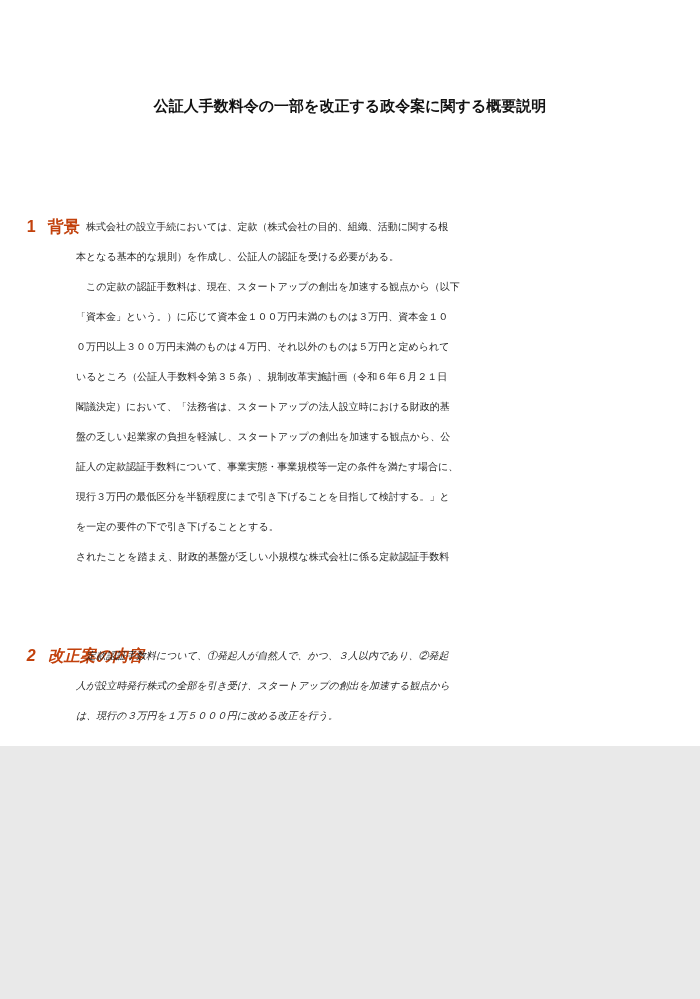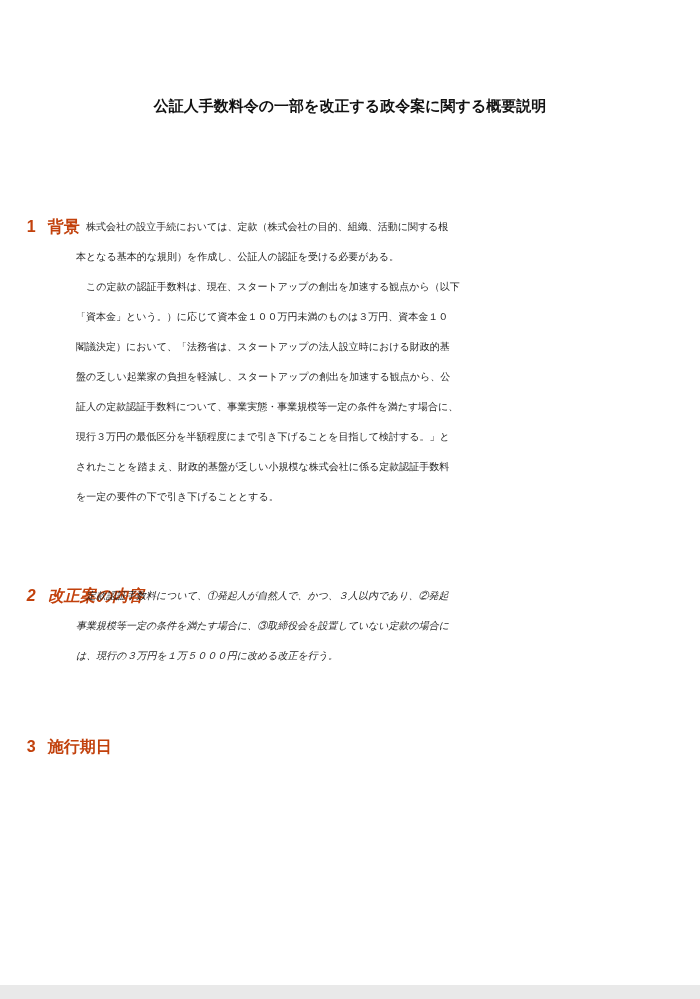--- a/index.html
+++ b/index.html
@@ -1,19 +1,19 @@
 <!DOCTYPE html>
 <html lang="ja"><head>
 <meta charset="utf-8">
 <style>
   html, body { margin: 0; padding: 0; background: #e9e9e9; }
   .page {
     position: relative;
     width: 700px;
-    height: 985px;
+    height: 746px;
     margin: 0 auto;
     background: #ffffff;
     box-sizing: border-box;
     padding-top: 91px;
     overflow: hidden;
   }
   .doc-title {
     margin: 0;
     height: 30px;
     line-height: 30px;
@@ -63,36 +63,38 @@
     <div class="sec-heading">
       <span class="sec-num">1</span><span>背景</span>
     </div>
     <div class="para">
       <div class="line">　株式会社の設立手続においては、定款（株式会社の目的、組織、活動に関する根</div>
       <div class="line">本となる基本的な規則）を作成し、公証人の認証を受ける必要がある。</div>
     </div>
     <div class="para">
       <div class="line">　この定款の認証手数料は、現在、スタートアップの創出を加速する観点から（以下</div>
       <div class="line">「資本金」という。）に応じて資本金１００万円未満のものは３万円、資本金１０</div>
+      <div class="line">０万円以上３００万円未満のものは４万円、それ以外のものは５万円と定められて</div>
+      <div class="line">いるところ（公証人手数料令第３５条）、規制改革実施計画（令和６年６月２１日</div>
       <div class="line">閣議決定）において、「法務省は、スタートアップの法人設立時における財政的基</div>
       <div class="line">盤の乏しい起業家の負担を軽減し、スタートアップの創出を加速する観点から、公</div>
       <div class="line">証人の定款認証手数料について、事業実態・事業規模等一定の条件を満たす場合に、</div>
       <div class="line">現行３万円の最低区分を半額程度にまで引き下げることを目指して検討する。」と</div>
+      <div class="line">を一定の要件の下で引き下げることとする。</div>
       <div class="line">されたことを踏まえ、財政的基盤が乏しい小規模な株式会社に係る定款認証手数料</div>
-      <div class="line">を一定の要件の下で引き下げることとする。</div>
     </div>
   </section>
 
   <section class="sec sec-2">
     <div class="sec-heading">
       <span class="sec-num">2</span><span>改正案の内容</span>
     </div>
     <div class="para">
       <div class="line">　定款認証手数料について、①発起人が自然人で、かつ、３人以内であり、②発起</div>
-      <div class="line">事業規模等一定の条件を満たす場合に、③取締役会を設置していない定款の場合に</div>
+      <div class="line">人が設立時発行株式の全部を引き受け、スタートアップの創出を加速する観点から</div>
       <div class="line">は、現行の３万円を１万５０００円に改める改正を行う。</div>
     </div>
   </section>
 
   <section class="sec sec-3">
     <div class="sec-heading">
       <span class="sec-num">3</span><span>施行期日</span>
     </div>
   </section>
 

